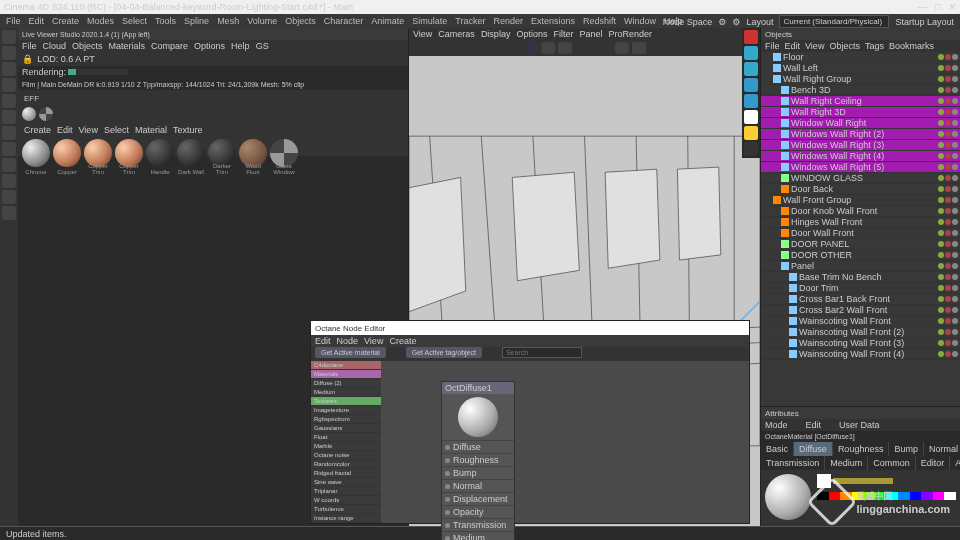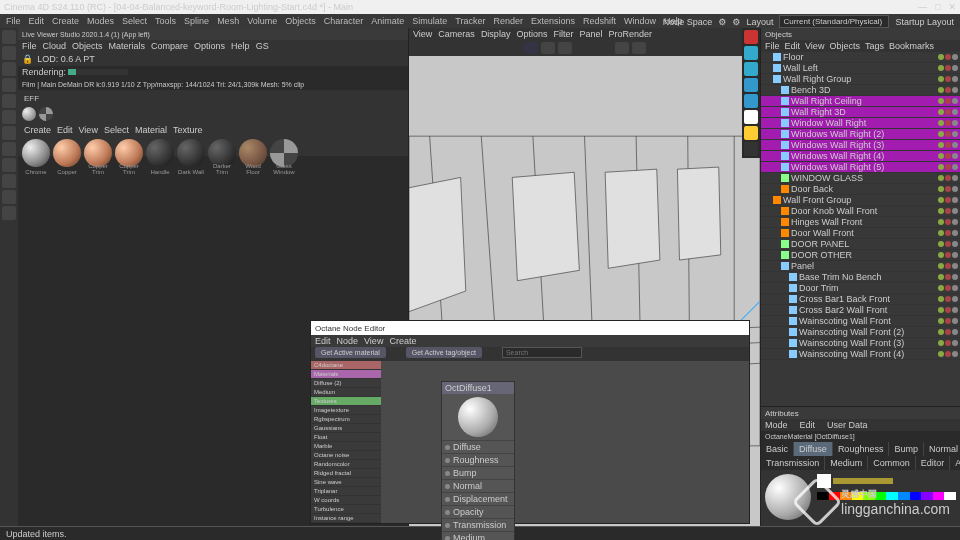--- a/index.html
+++ b/index.html
@@ -50,21 +50,21 @@
 .objmenus{height:12px;background:#333;display:flex;gap:5px;padding:0 4px;font-size:7px;align-items:center}
 .objtree{flex:1;overflow:auto;background:#383838;font-size:7px}
 .objrow{display:flex;align-items:center;height:11px;padding:0 2px;border-bottom:1px solid #333}
 .objrow.sel{background:#a21caf}
 .objrow .ind{display:inline-block}
 .objrow .ico{width:8px;height:8px;display:inline-block;margin:0 2px}
 .objrow .dots{margin-left:auto;display:flex;gap:1px}
 .objrow .dots span{width:6px;height:6px;border-radius:50%}
 .attrpanel{height:120px;background:#333;border-top:1px solid #222}
 .attrhead{height:12px;background:#3a3a3a;font-size:8px;padding:0 4px;display:flex;align-items:center}
-.attrmenus{height:12px;font-size:7px;padding:0 4px;display:flex;align-items:center;gap:12px}
+.attrmenus{height:12px;font-size:7px;padding:0 4px;display:flex;align-items:center;gap:18px}
 .attrtabs{display:flex;font-size:7px;background:#2a2a2a}
 .attrtabs span{padding:2px 5px;border-right:1px solid #444}
 .attrtabs span.act{background:#5a6a7a}
 .attrbody{padding:4px;display:flex;gap:6px}
 .attrball{width:46px;height:46px;border-radius:50%;background:radial-gradient(circle at 30% 30%,#fff,#aaa 60%,#555)}
 .colorbar{display:flex;height:8px;margin-top:4px}
 .colorbar span{flex:1}
 .nodeed{position:absolute;left:310px;top:320px;width:440px;height:204px;background:#4a4a4a;border:1px solid #222;z-index:10}
 .nodetitle{height:14px;background:#fff;color:#333;font-size:8px;padding:0 4px;display:flex;align-items:center}
 .nodemenus{height:12px;background:#3a3a3a;font-size:7px;padding:0 4px;display:flex;align-items:center;gap:6px}
@@ -654,19 +654,19 @@
           </div>
       </div>
     </div>
   </div>
 </div>
 
 <div class="watermark">
   <div class="logo"></div>
   <div>
     <div>灵感中国</div>
-    <div style="font-size:14px;font-weight:normal">lingganchina.com</div>
+    <div style="font-size:11px;font-weight:bold">lingganchina.com</div>
   </div>
 </div>
 
 <div class="statusbar">
   <span>Updated items.</span>
 </div>
 
 </body></html>

